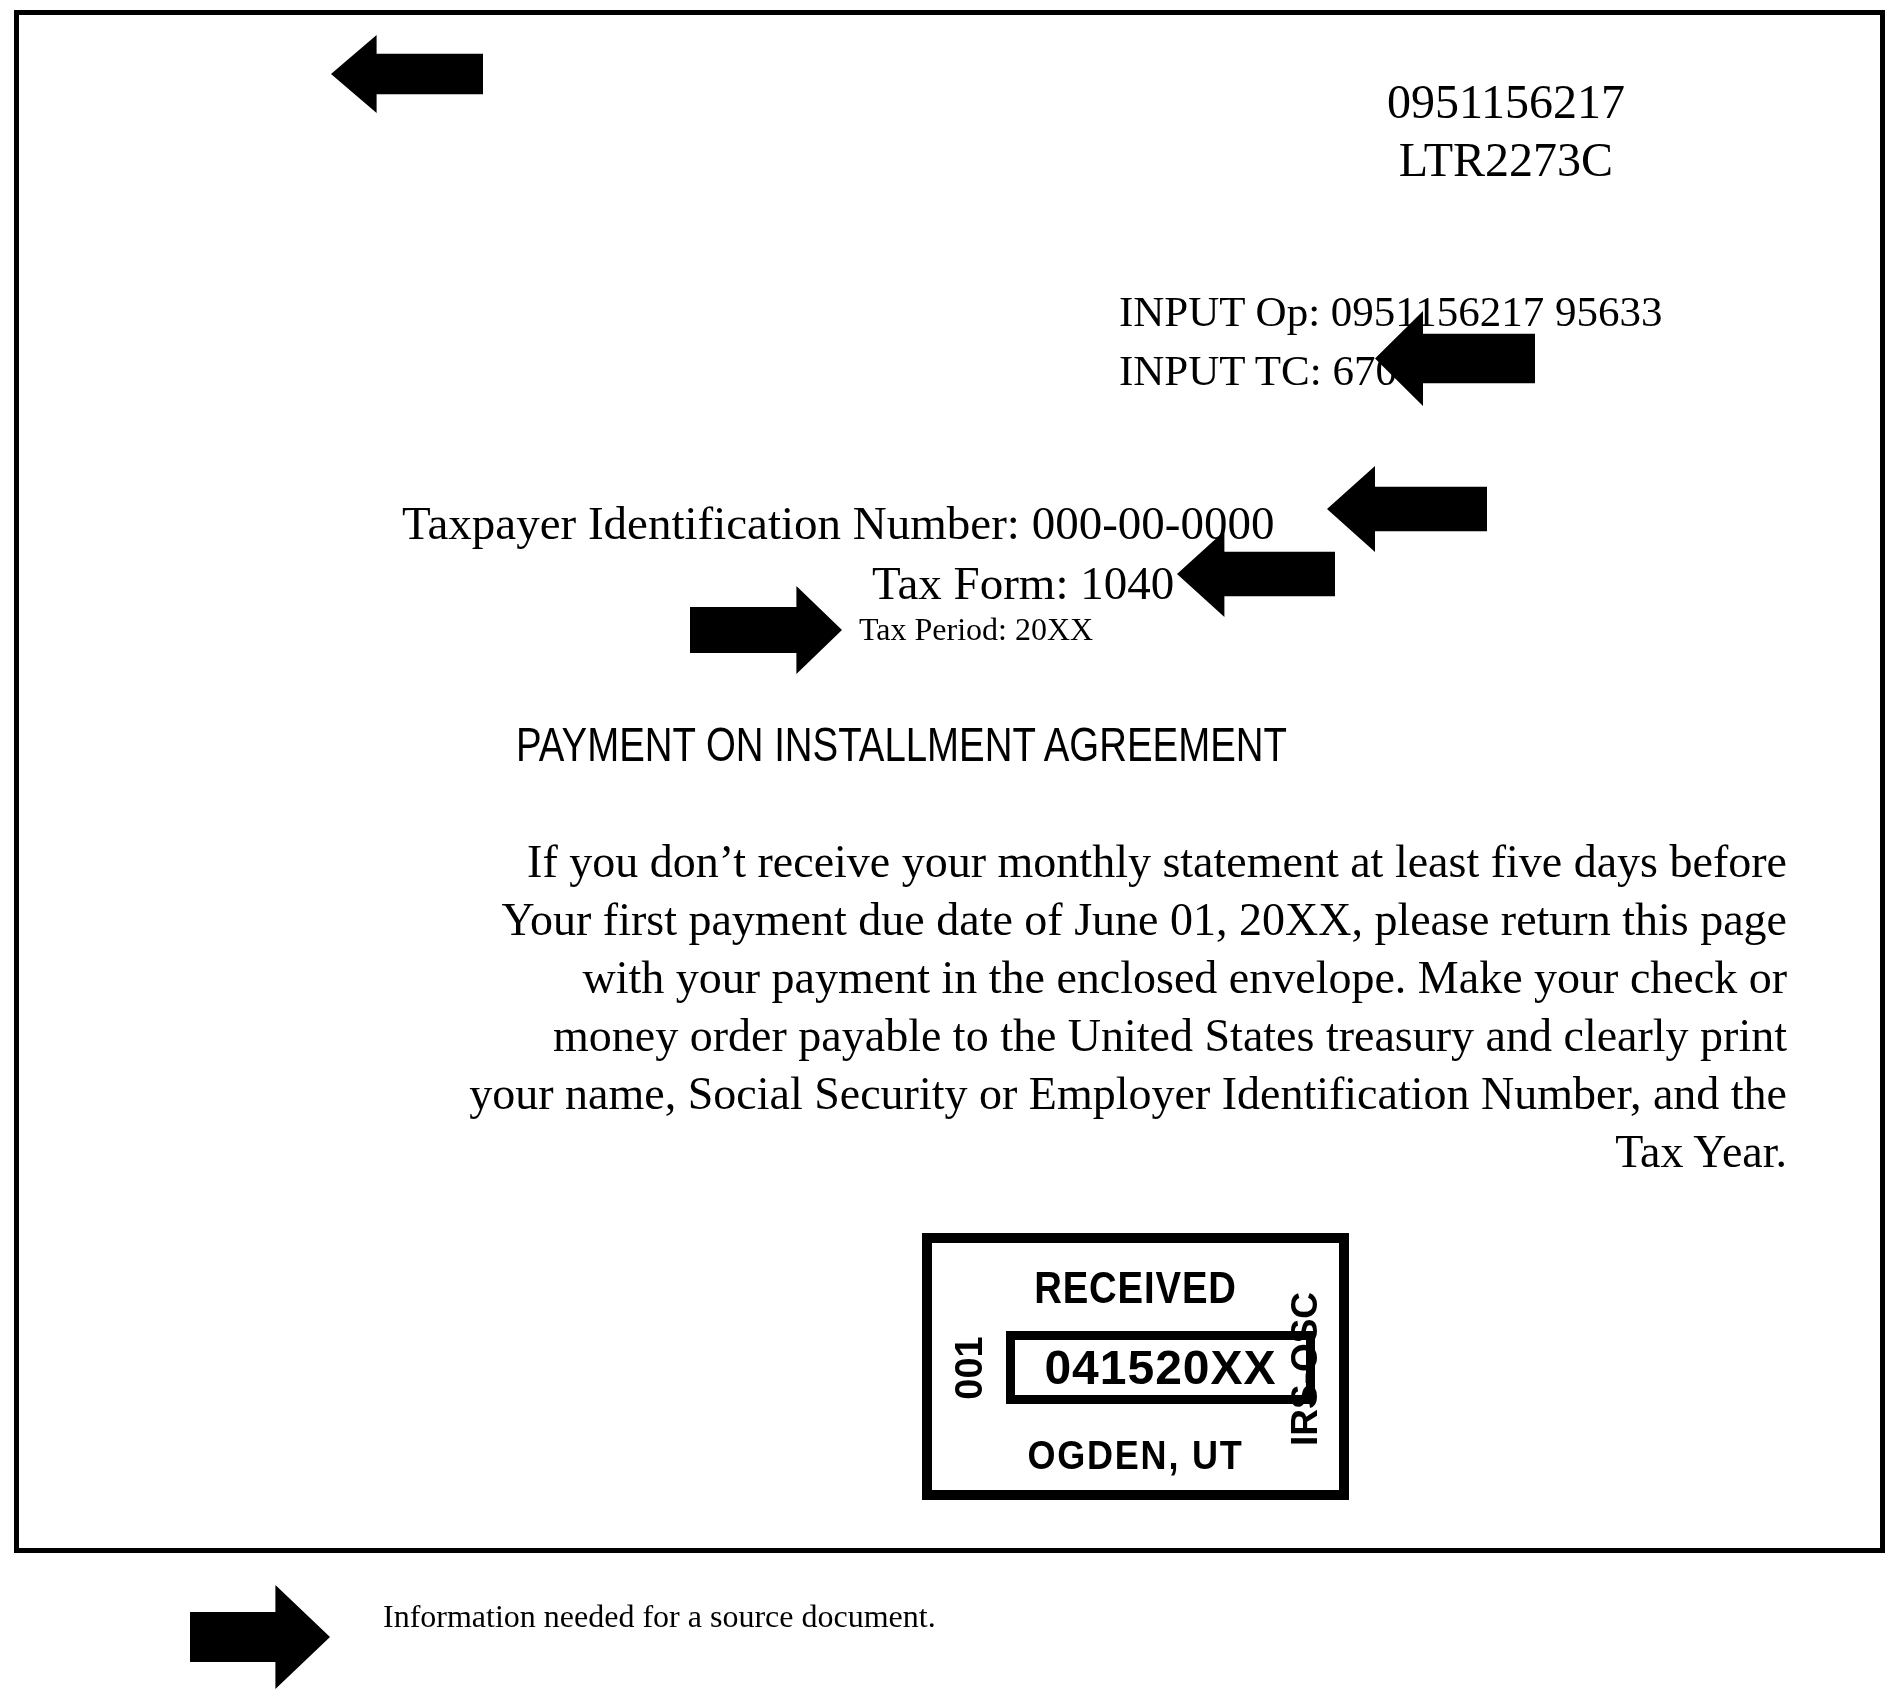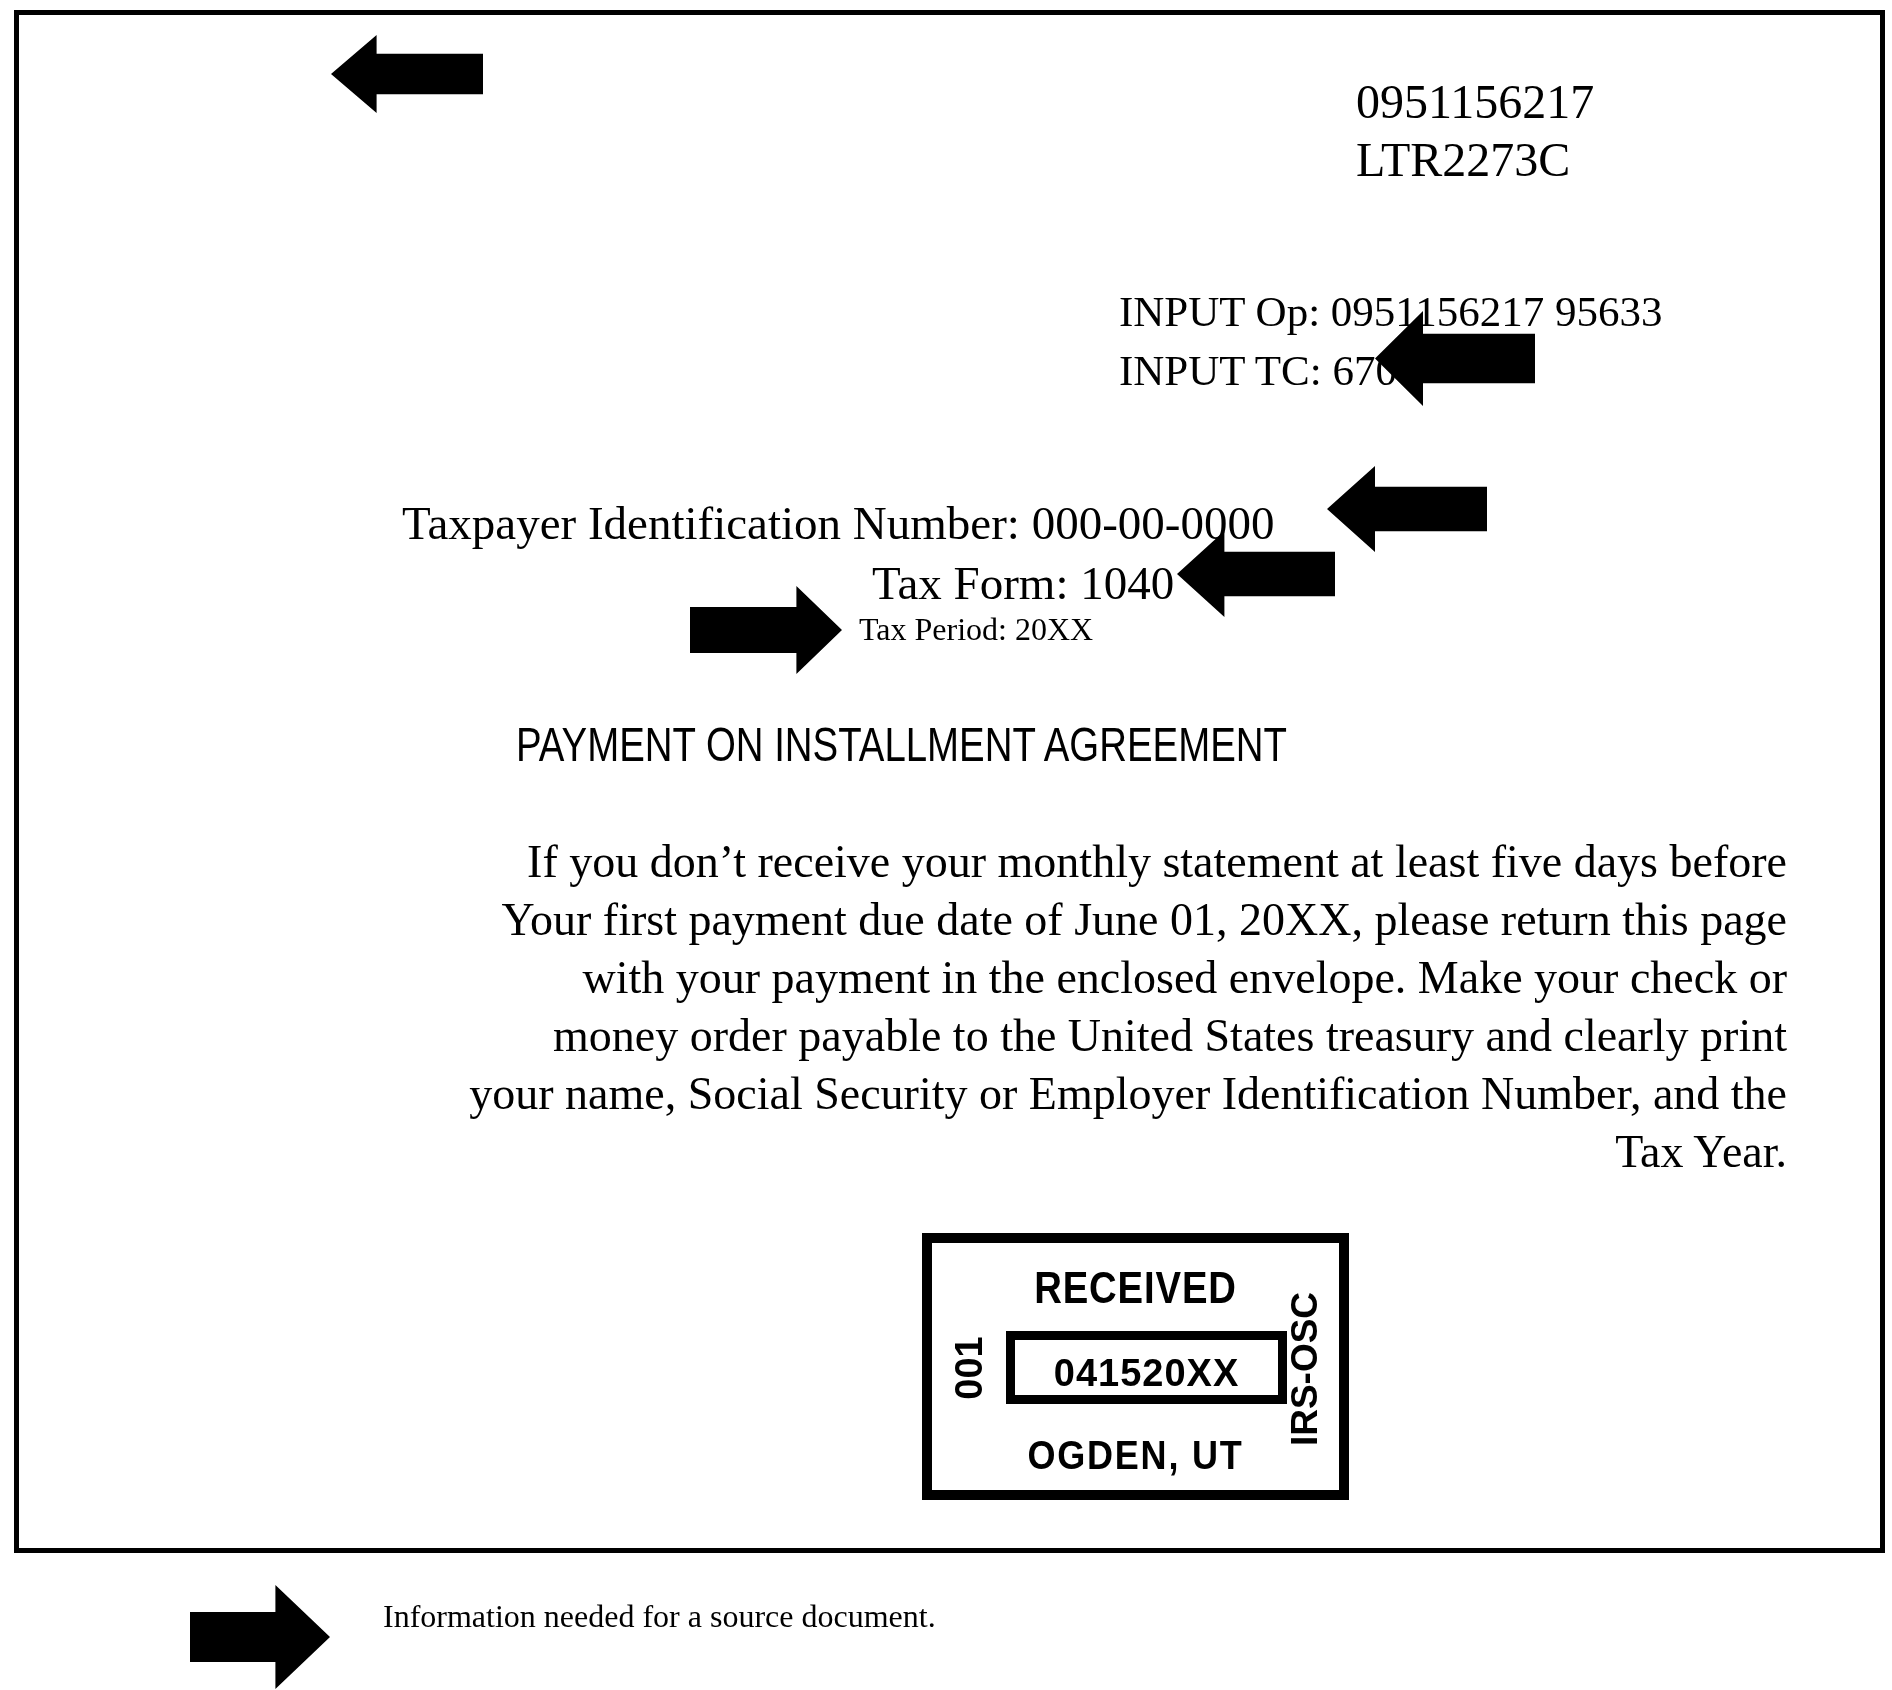--- a/index.html
+++ b/index.html
@@ -12,21 +12,21 @@
   }
   .sheet {
     position:absolute; left:14px; top:10px; width:1871px; height:1543px;
     border:5px solid var(--ink); background:var(--paper);
   }
   .abs { position:absolute; }
   .serif { font-family:"Liberation Serif", serif; }
   .sans  { font-family:"Liberation Sans", sans-serif; }
 
   .address { left:52px; top:26px; font-size:58px; line-height:72px; white-space:nowrap; }
-  .refblock { left:1337px; top:58px; width:300px; font-size:48px; line-height:58px; text-align:left; white-space:nowrap; }
+  .refblock { left:1337px; top:58px; width:300px; font-size:48px; line-height:58px; text-align:center; white-space:nowrap; }
   .inputblock { left:1100px; top:250px; font-size:43px; line-height:59px; white-space:nowrap;margin-top:17px; }
 
   .tin-line    { left:383px; top:481px; font-size:47px; white-space:nowrap; }
   .form-line   { left:853px; top:541px; font-size:47px; white-space:nowrap; }
   .period-line { left:840px; top:596px; font-size:32px; white-space:nowrap; }
 
   .doc-title {
     left:497px; top:702px; font-size:48px; white-space:nowrap;
     transform:scaleX(0.80); transform-origin:left center;
   }
@@ -46,23 +46,23 @@
   .stamp {
     left:903px; top:1218px; width:427px; height:267px;
     border:10px solid var(--ink);
     font-family:"Liberation Sans", sans-serif; font-weight:bold;
   }
   .stamp-received {
     position:absolute; left:0; right:0; top:20px; text-align:center;
     font-size:44px; letter-spacing:1px; transform:scaleX(0.87); white-space:nowrap;
   }
   .stamp-datebox {
-    position:absolute; left:74px; top:88px; width:281px; height:73px;
+    position:absolute; left:74px; top:88px; width:309px; height:73px;
     border:9px solid var(--ink); display:flex; align-items:flex-end; justify-content:center;
-    font-size:38px; letter-spacing:1px; white-space:nowrap;
+    font-size:48px; letter-spacing:1px; white-space:nowrap;
   }
   .stamp-location {
     position:absolute; left:0; right:0; top:190px; text-align:center;
     font-size:40px; letter-spacing:2px; transform:scaleX(0.90); white-space:nowrap;
   }
   .stamp-seq {
     position:absolute; left:-13px; top:103px; width:100px; height:44px;
     display:flex; align-items:center; justify-content:center;
     font-size:38px; transform:rotate(-90deg); white-space:nowrap;
   }

